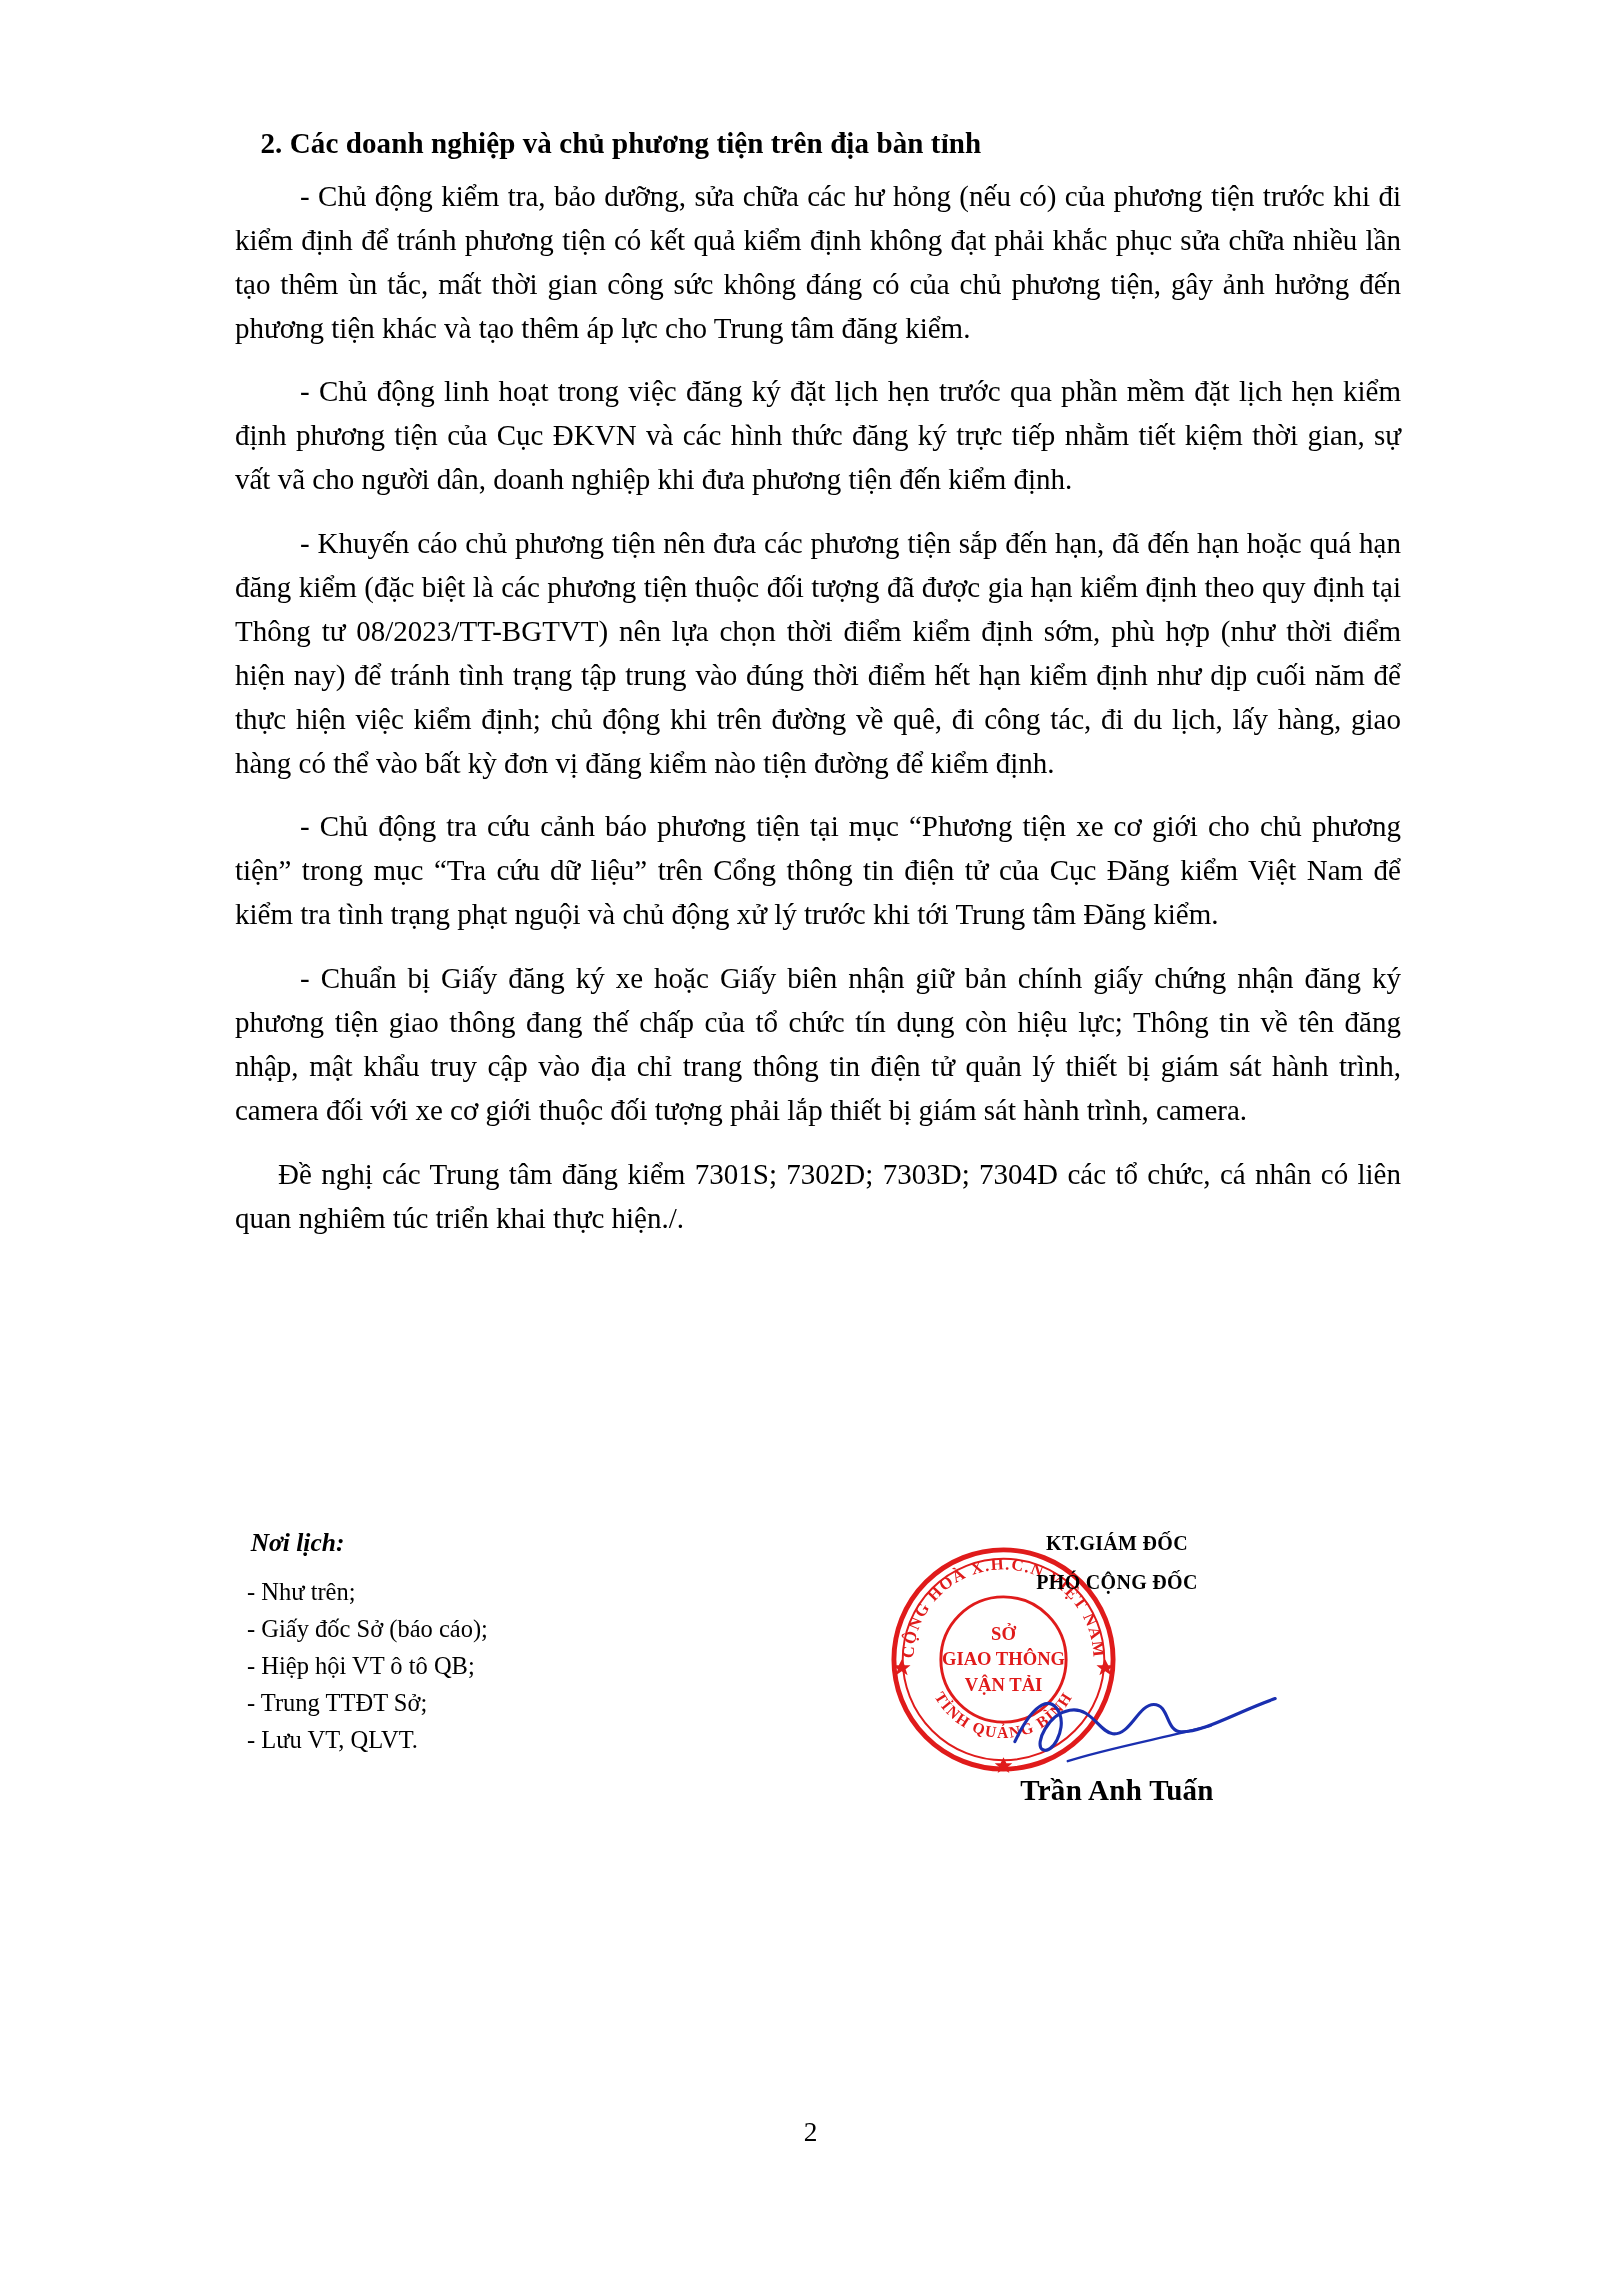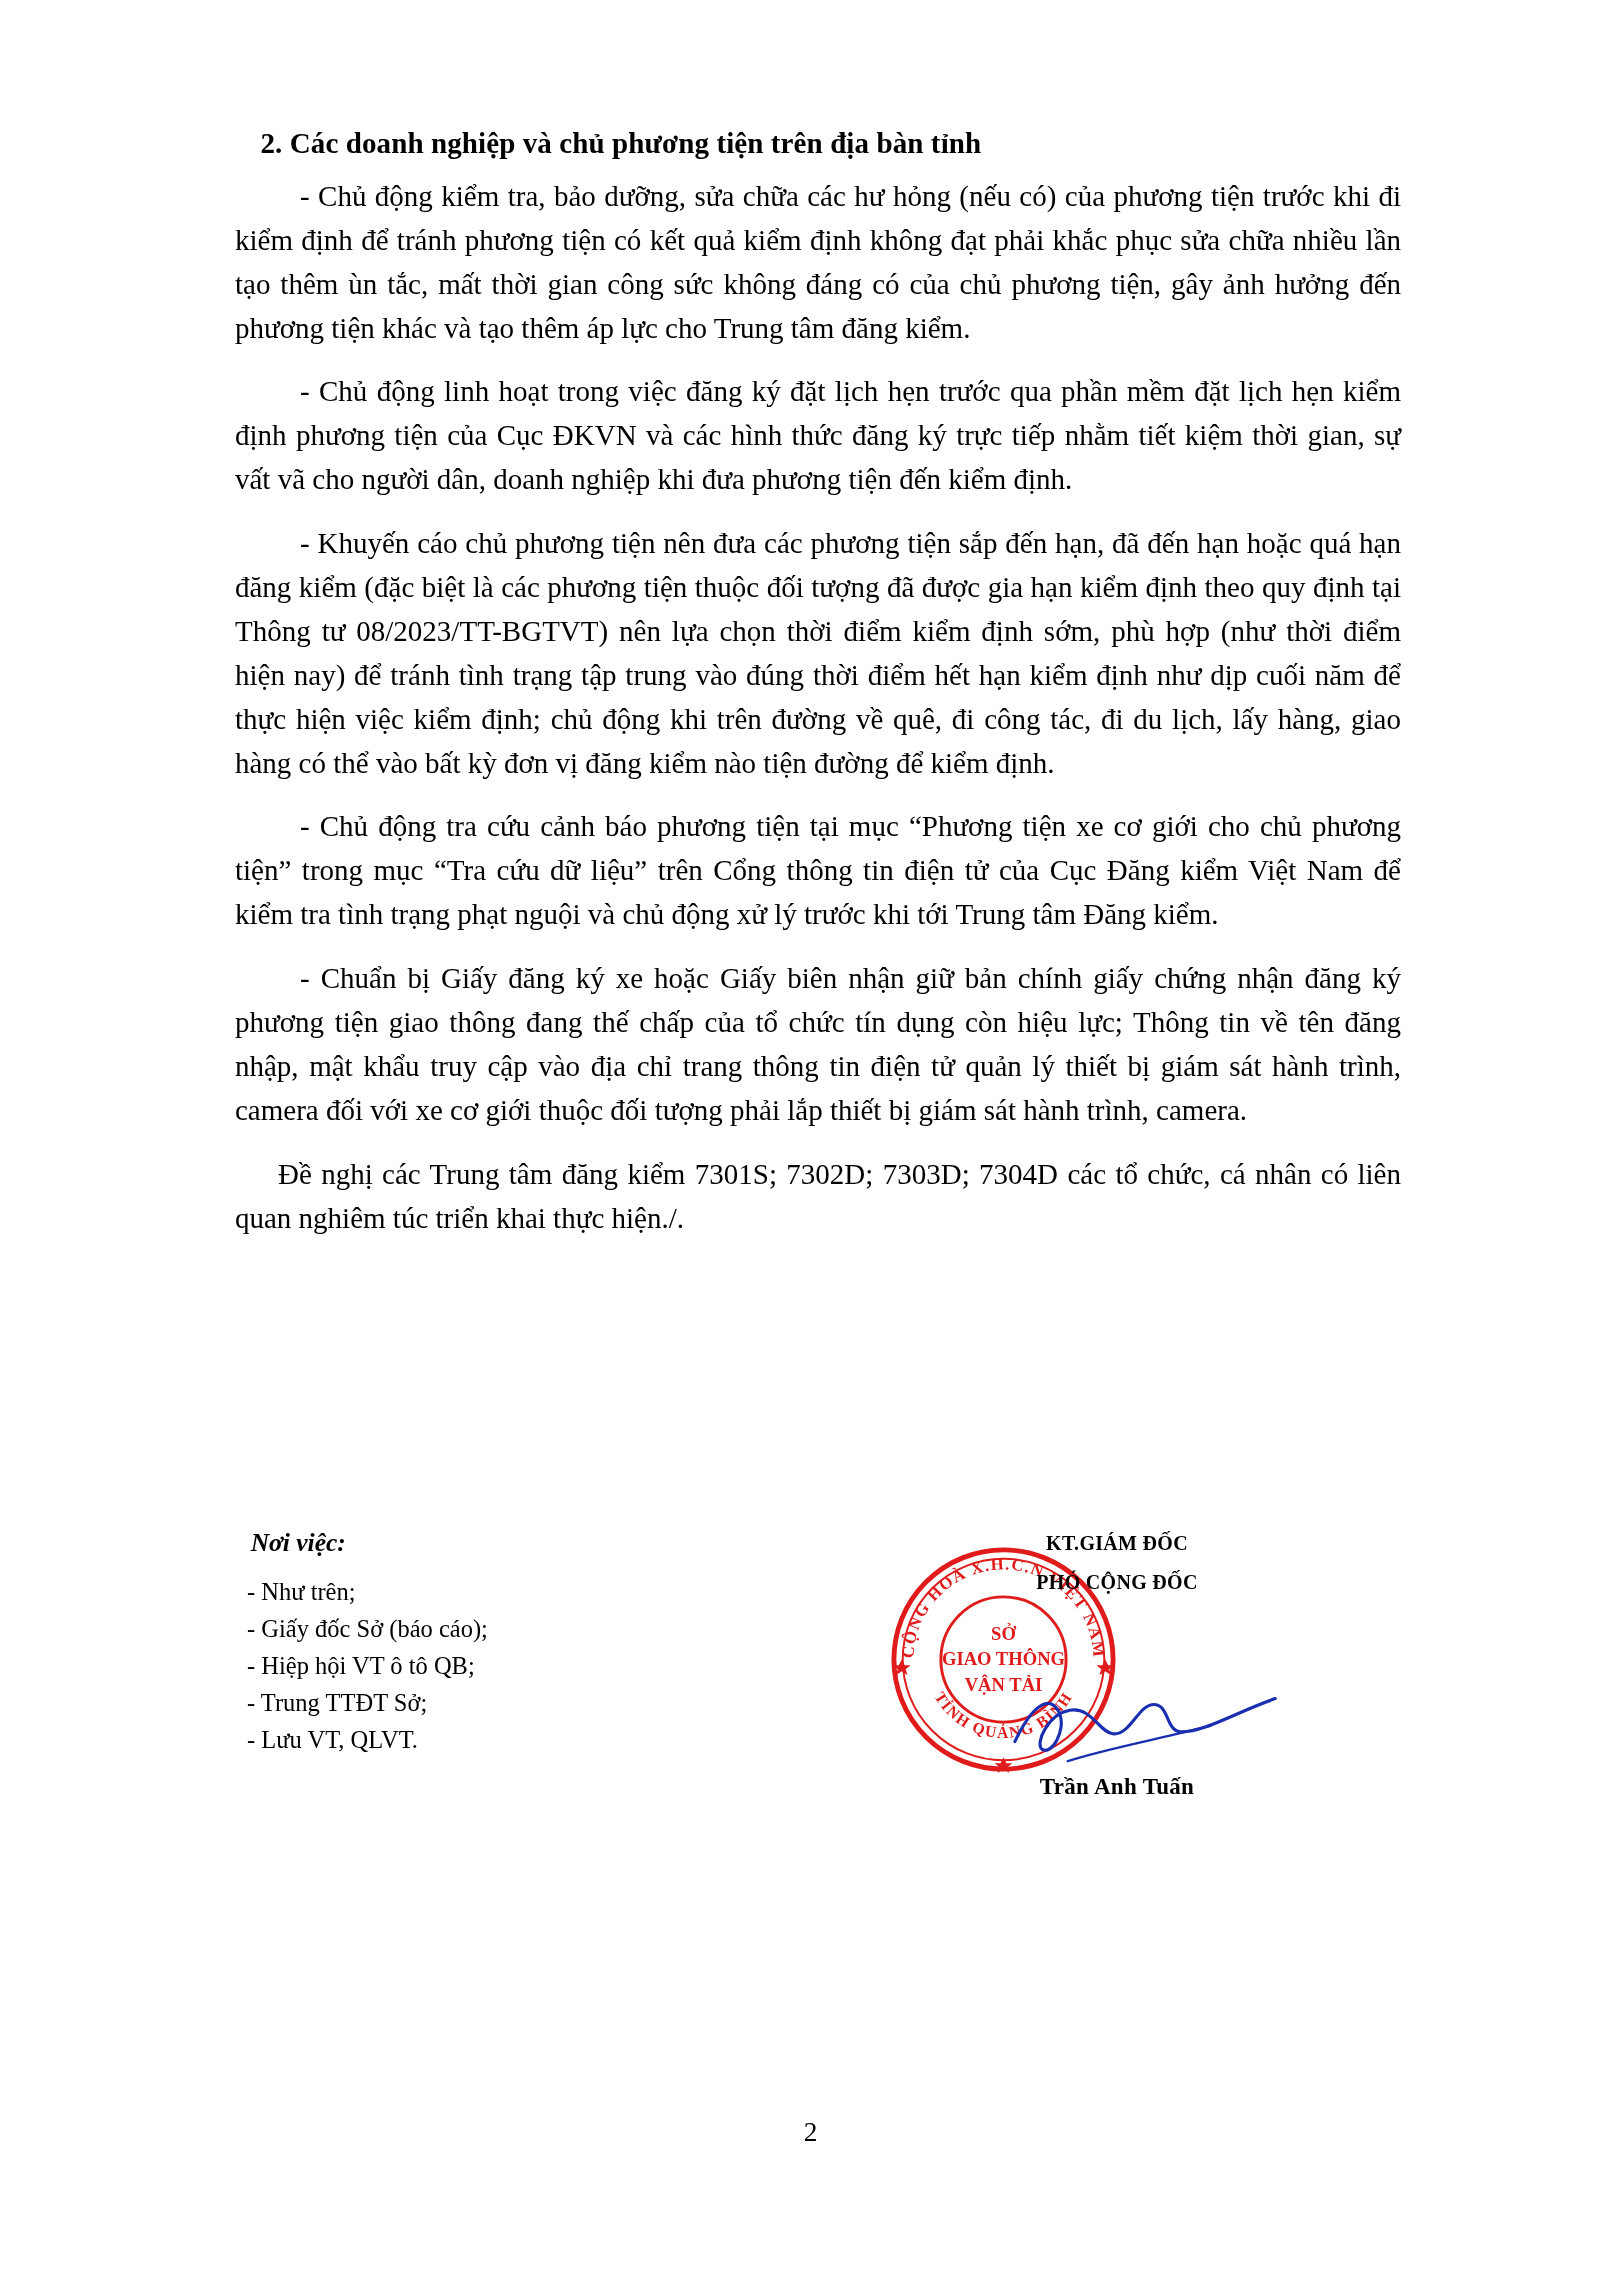--- a/index.html
+++ b/index.html
@@ -85,21 +85,21 @@
   }
   .sign-role {
     font-size: 20px;
     font-weight: bold;
     line-height: 39px;
     letter-spacing: 0.3px;
     position: relative;
     z-index: 3;
   }
   .sign-name {
-    font-size: 23px;
+    font-size: 29px;
     font-weight: bold;
     margin-top: 172px;
     letter-spacing: 0.3px;
     position: relative;
     z-index: 3;
   }
   
   .seal {
     position: absolute;
     left: 57px;
@@ -141,21 +141,21 @@
     <p class="body-par">- Khuyến cáo chủ phương tiện nên đưa các phương tiện sắp đến hạn, đã đến hạn hoặc quá hạn đăng kiểm (đặc biệt là các phương tiện thuộc đối tượng đã được gia hạn kiểm định theo quy định tại Thông tư 08/2023/TT-BGTVT) nên lựa chọn thời điểm kiểm định sớm, phù hợp (như thời điểm hiện nay) để tránh tình trạng tập trung vào đúng thời điểm hết hạn kiểm định như dịp cuối năm để thực hiện việc kiểm định; chủ động khi trên đường về quê, đi công tác, đi du lịch, lấy hàng, giao hàng có thể vào bất kỳ đơn vị đăng kiểm nào tiện đường để kiểm định.</p>
     <p class="body-par">- Chủ động tra cứu cảnh báo phương tiện tại mục “Phương tiện xe cơ giới cho chủ phương tiện” trong mục “Tra cứu dữ liệu” trên Cổng thông tin điện tử của Cục Đăng kiểm Việt Nam để kiểm tra tình trạng phạt nguội và chủ động xử lý trước khi tới Trung tâm Đăng kiểm.</p>
     <p class="body-par">- Chuẩn bị Giấy đăng ký xe hoặc Giấy biên nhận giữ bản chính giấy chứng nhận đăng ký phương tiện giao thông đang thế chấp của tổ chức tín dụng còn hiệu lực; Thông tin về tên đăng nhập, mật khẩu truy cập vào địa chỉ trang thông tin điện tử quản lý thiết bị giám sát hành trình, camera đối với xe cơ giới thuộc đối tượng phải lắp thiết bị giám sát hành trình, camera.</p>
     <p class="body-par closing">Đề nghị các Trung tâm đăng kiểm 7301S; 7302D; 7303D; 7304D các tổ chức, cá nhân có liên quan nghiêm túc triển khai thực hiện./.</p>
 
   </div>
 
   <div class="footer-block">
 
     <div class="recipients">
-      <div class="recipients-title">Nơi việc:</div>
+      <div class="recipients-title">Nơi lịch:</div>
       <ul>
         <li>- Như trên;</li>
         <li>- Giấy đốc Sở (báo cáo);</li>
         <li>- Hiệp hội VT ô tô QB;</li>
         <li>- Trung TTĐT Sở;</li>
         <li>- Lưu VT, QLVT.</li>
       </ul>
     </div>
 
     <div class="signature">

